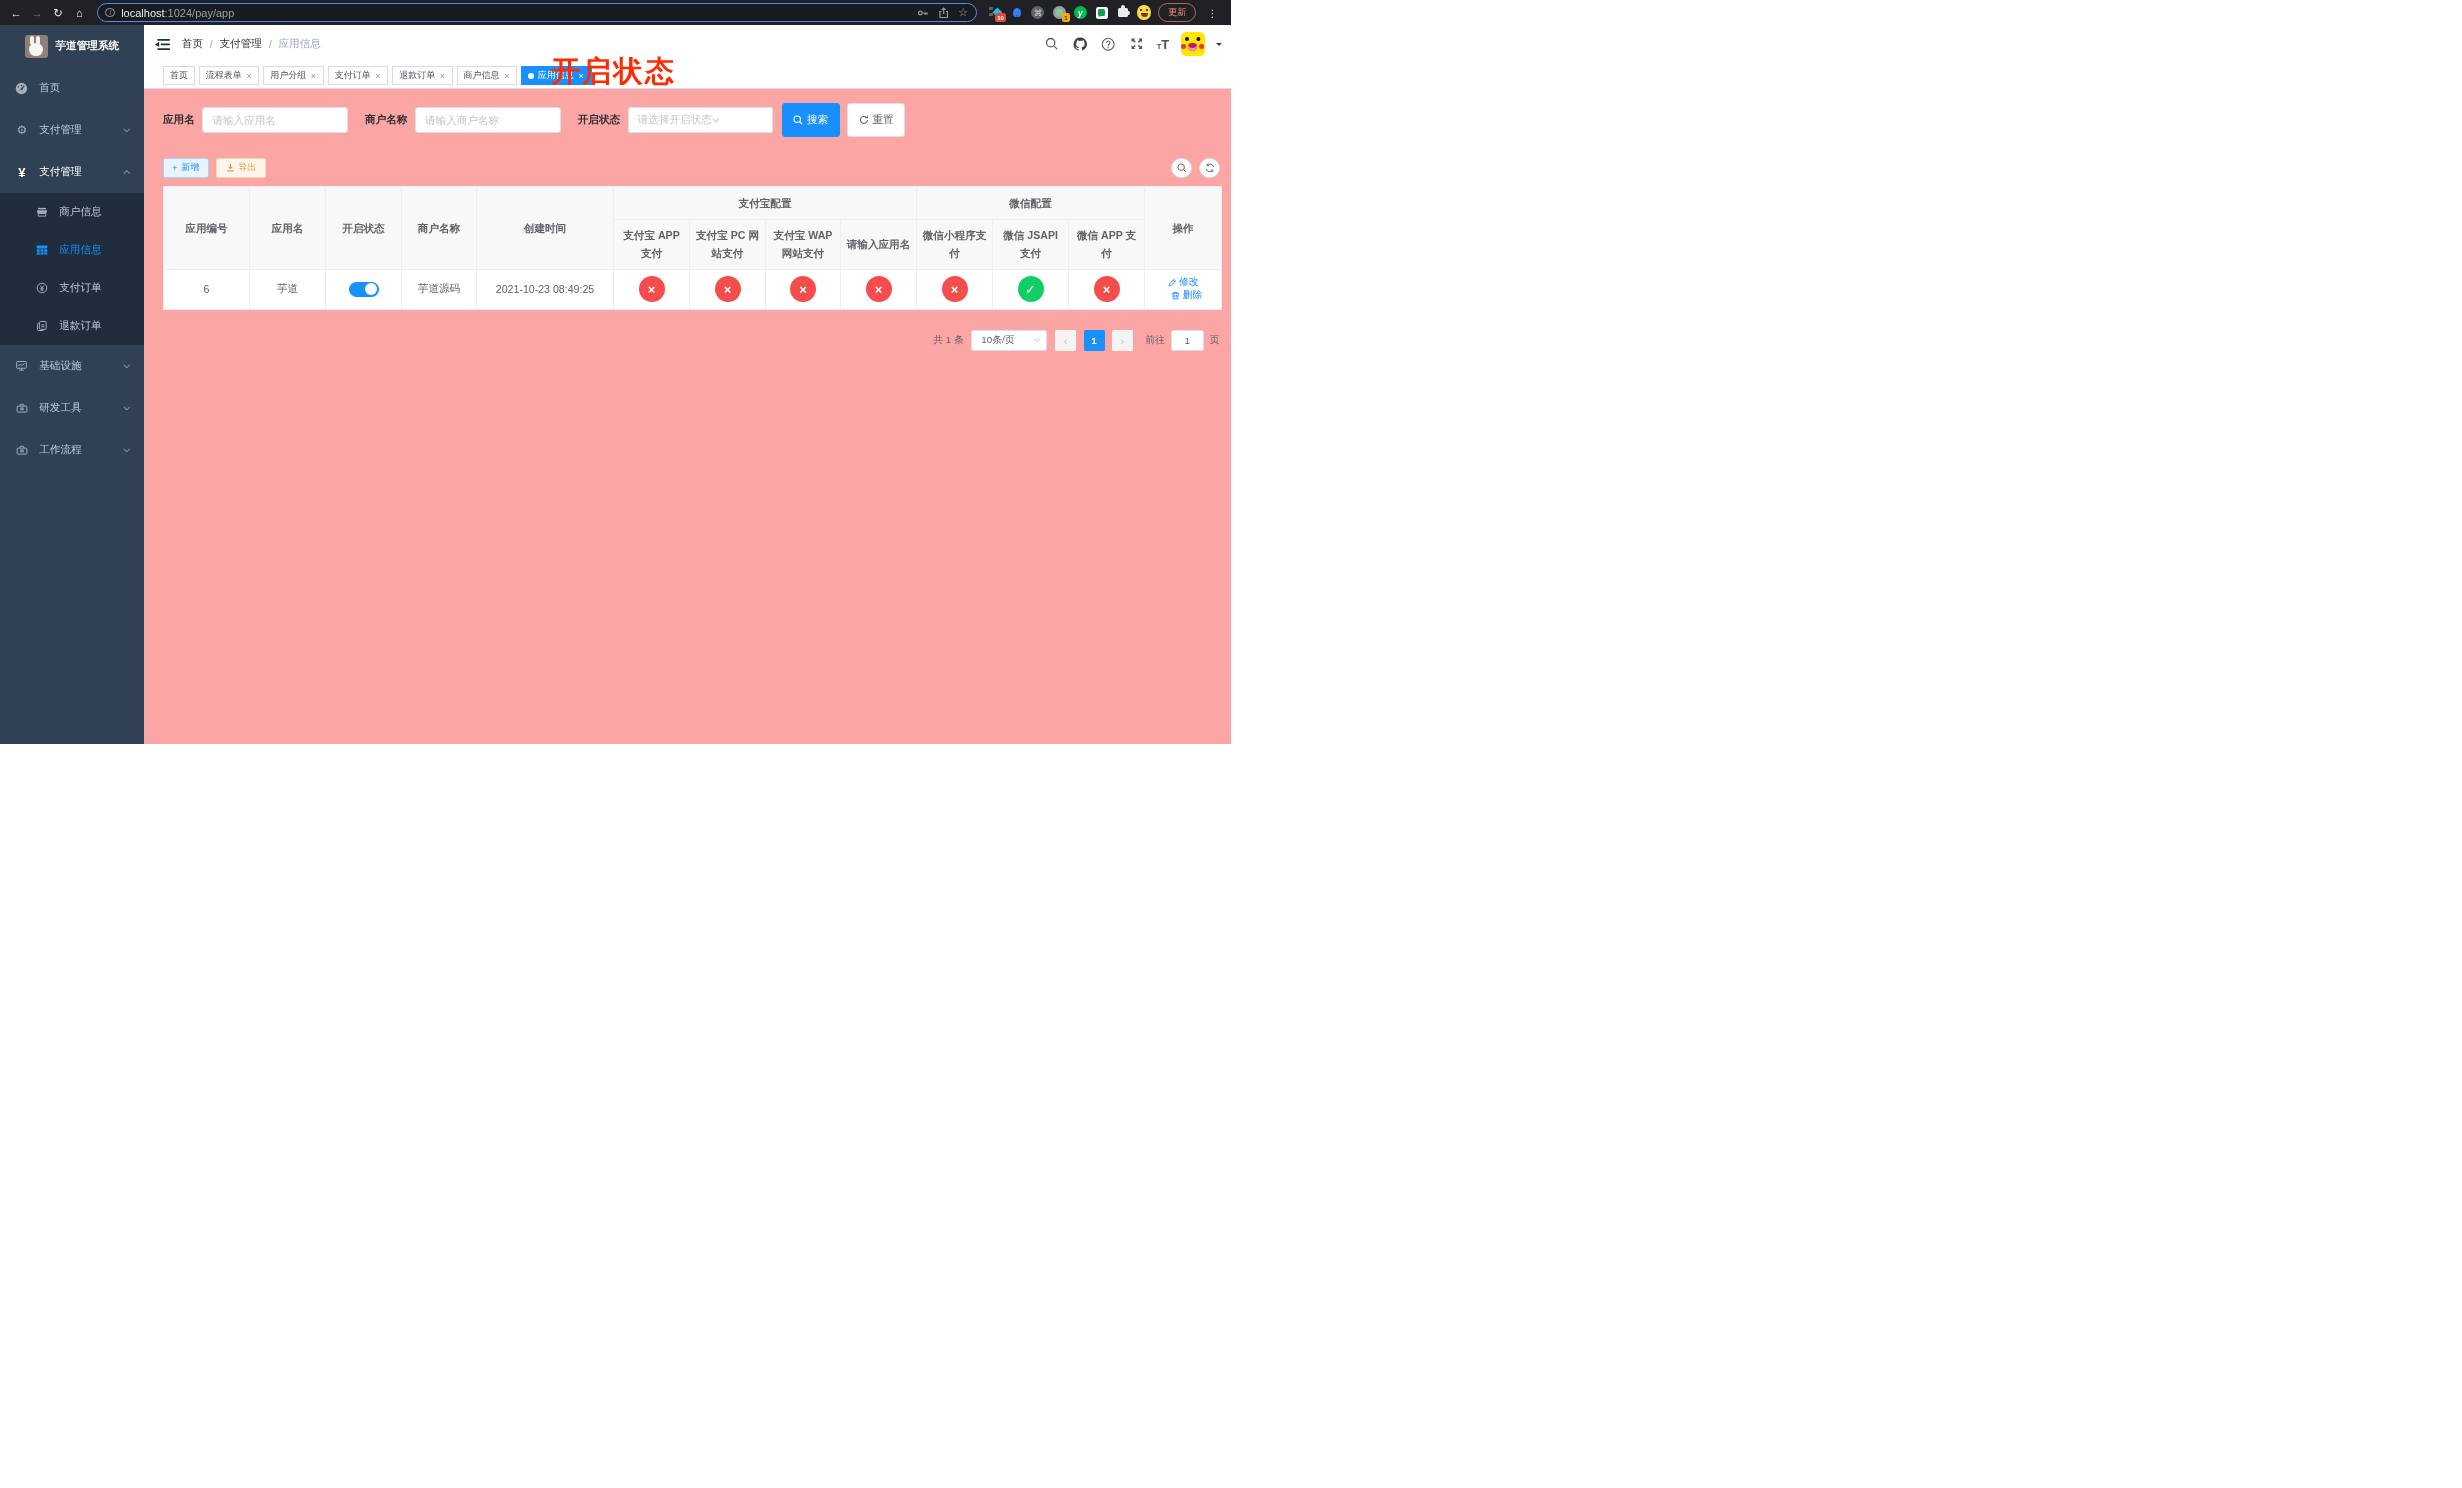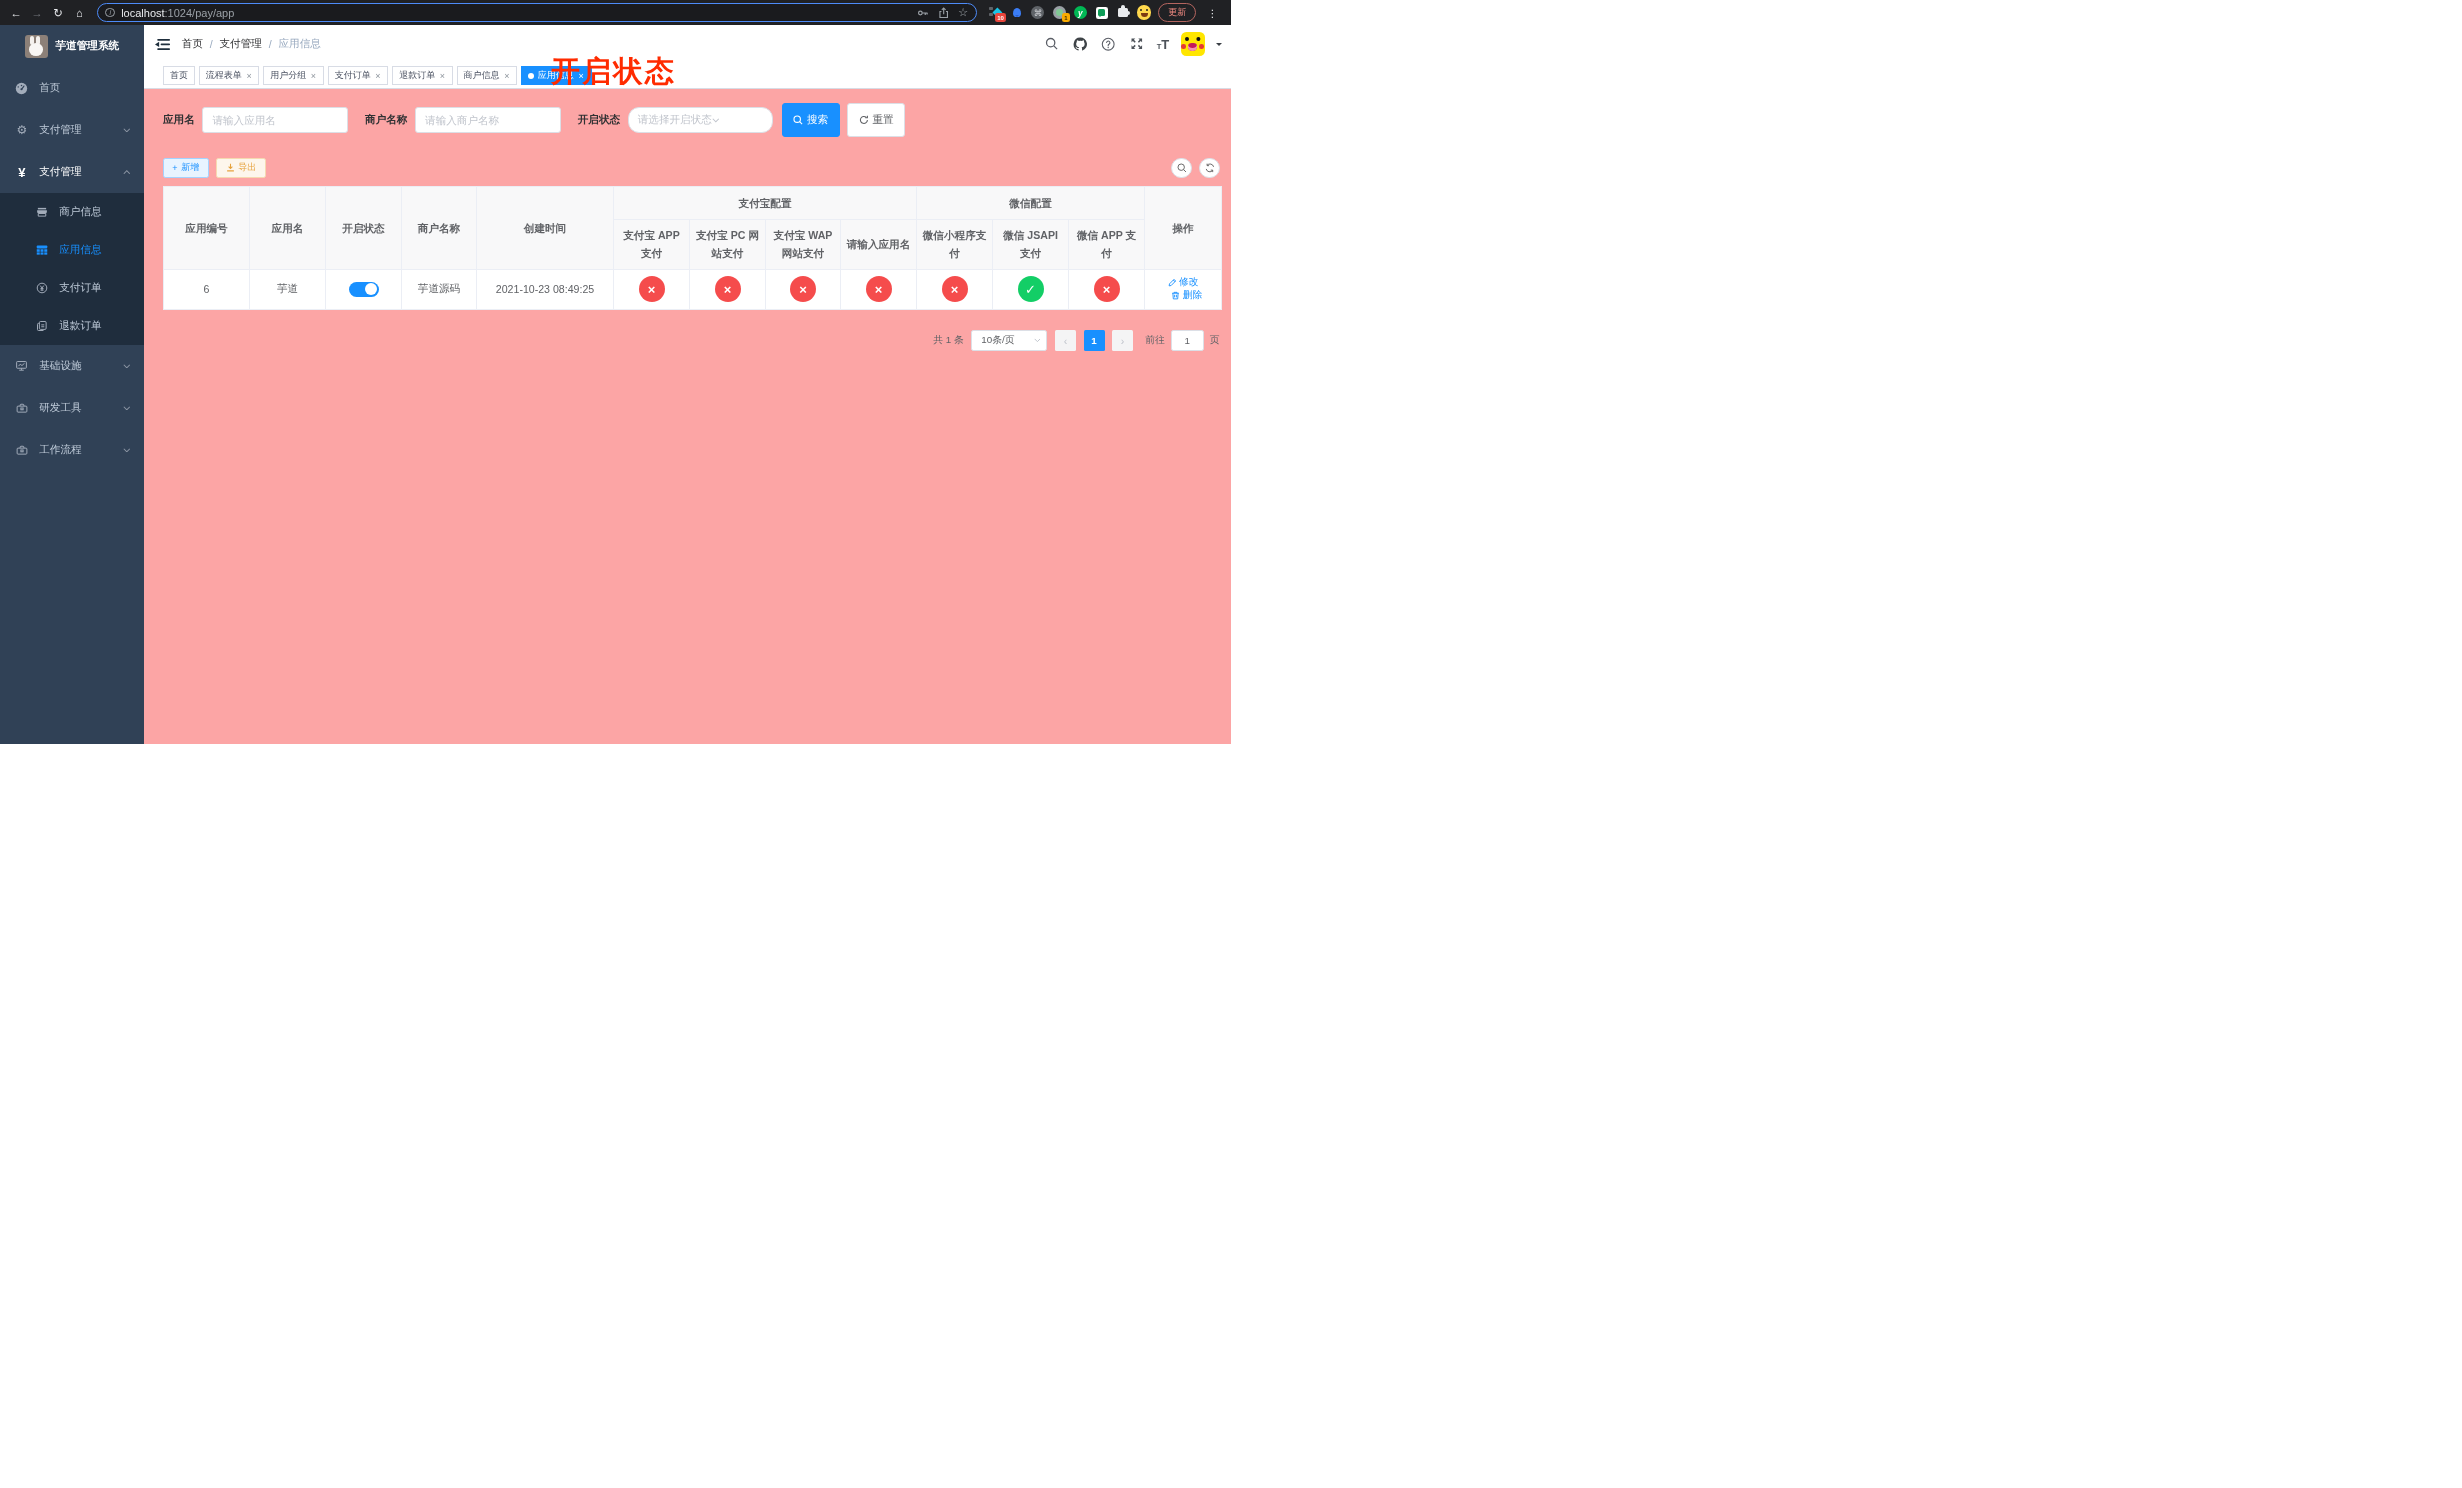--- a/index.html
+++ b/index.html
@@ -118,21 +118,21 @@
   .tag.active .tag-close{color:#fff}
   .tag-dot{width:6px;height:6px;border-radius:50%;background:#fff;display:inline-block}
   
   .content{padding:14.4px 11.4px 0 19px;flex:1;background:#fca5a5}
   .filter-row{display:flex;align-items:center}
   .f-label{font-weight:700;color:#303133;margin-right:7.6px;white-space:nowrap}
   .f-input{width:146px;height:26px;border:0.8px solid #dcdfe6;border-radius:3px;padding:0 9px;font-size:10.6px;
     color:#606266;outline:none;background:#fff}
   .f-input::placeholder{color:#c0c4cc}
   .f-gap{width:16.7px;flex:none}
-  .f-select{width:145px;height:26px;border:0.8px solid #dcdfe6;border-radius:11px;padding:0 7.6px 0 9px;
+  .f-select{width:145px;height:26px;border:0.8px solid #dcdfe6;border-radius:2px;padding:0 7.6px 0 9px;
     display:flex;align-items:center;justify-content:flex-start;color:#c0c4cc;cursor:pointer;background:#fff}
   .btn{height:34px;border-radius:3px;border:0.8px solid #dcdfe6;background:#fff;display:inline-flex;align-items:center;
     justify-content:center;gap:3.8px;font-size:10.6px;padding:0 10.6px;cursor:pointer;color:#606266;white-space:nowrap}
   .btn.primary{background:var(--theme);border-color:var(--theme);color:#fff}
   .btn-row{margin-top:20.4px;display:flex;align-items:center}
   .btn.mini{height:20.4px;font-size:9px;padding:0 8.3px;border-radius:2.3px}
   .btn.plain-primary{background:#e8f4ff;border-color:#a3d3ff;color:var(--theme)}
   .btn.plain-warning{background:#fdf6ec;border-color:#f5dab1;color:#e6a23c;margin-left:7.6px}
   .right-tools{margin-left:auto;display:flex;gap:7.6px}
   .circle-btn{width:20.4px;height:20.4px;border-radius:50%;border:0.8px solid #dcdfe6;background:#fff;display:flex;

